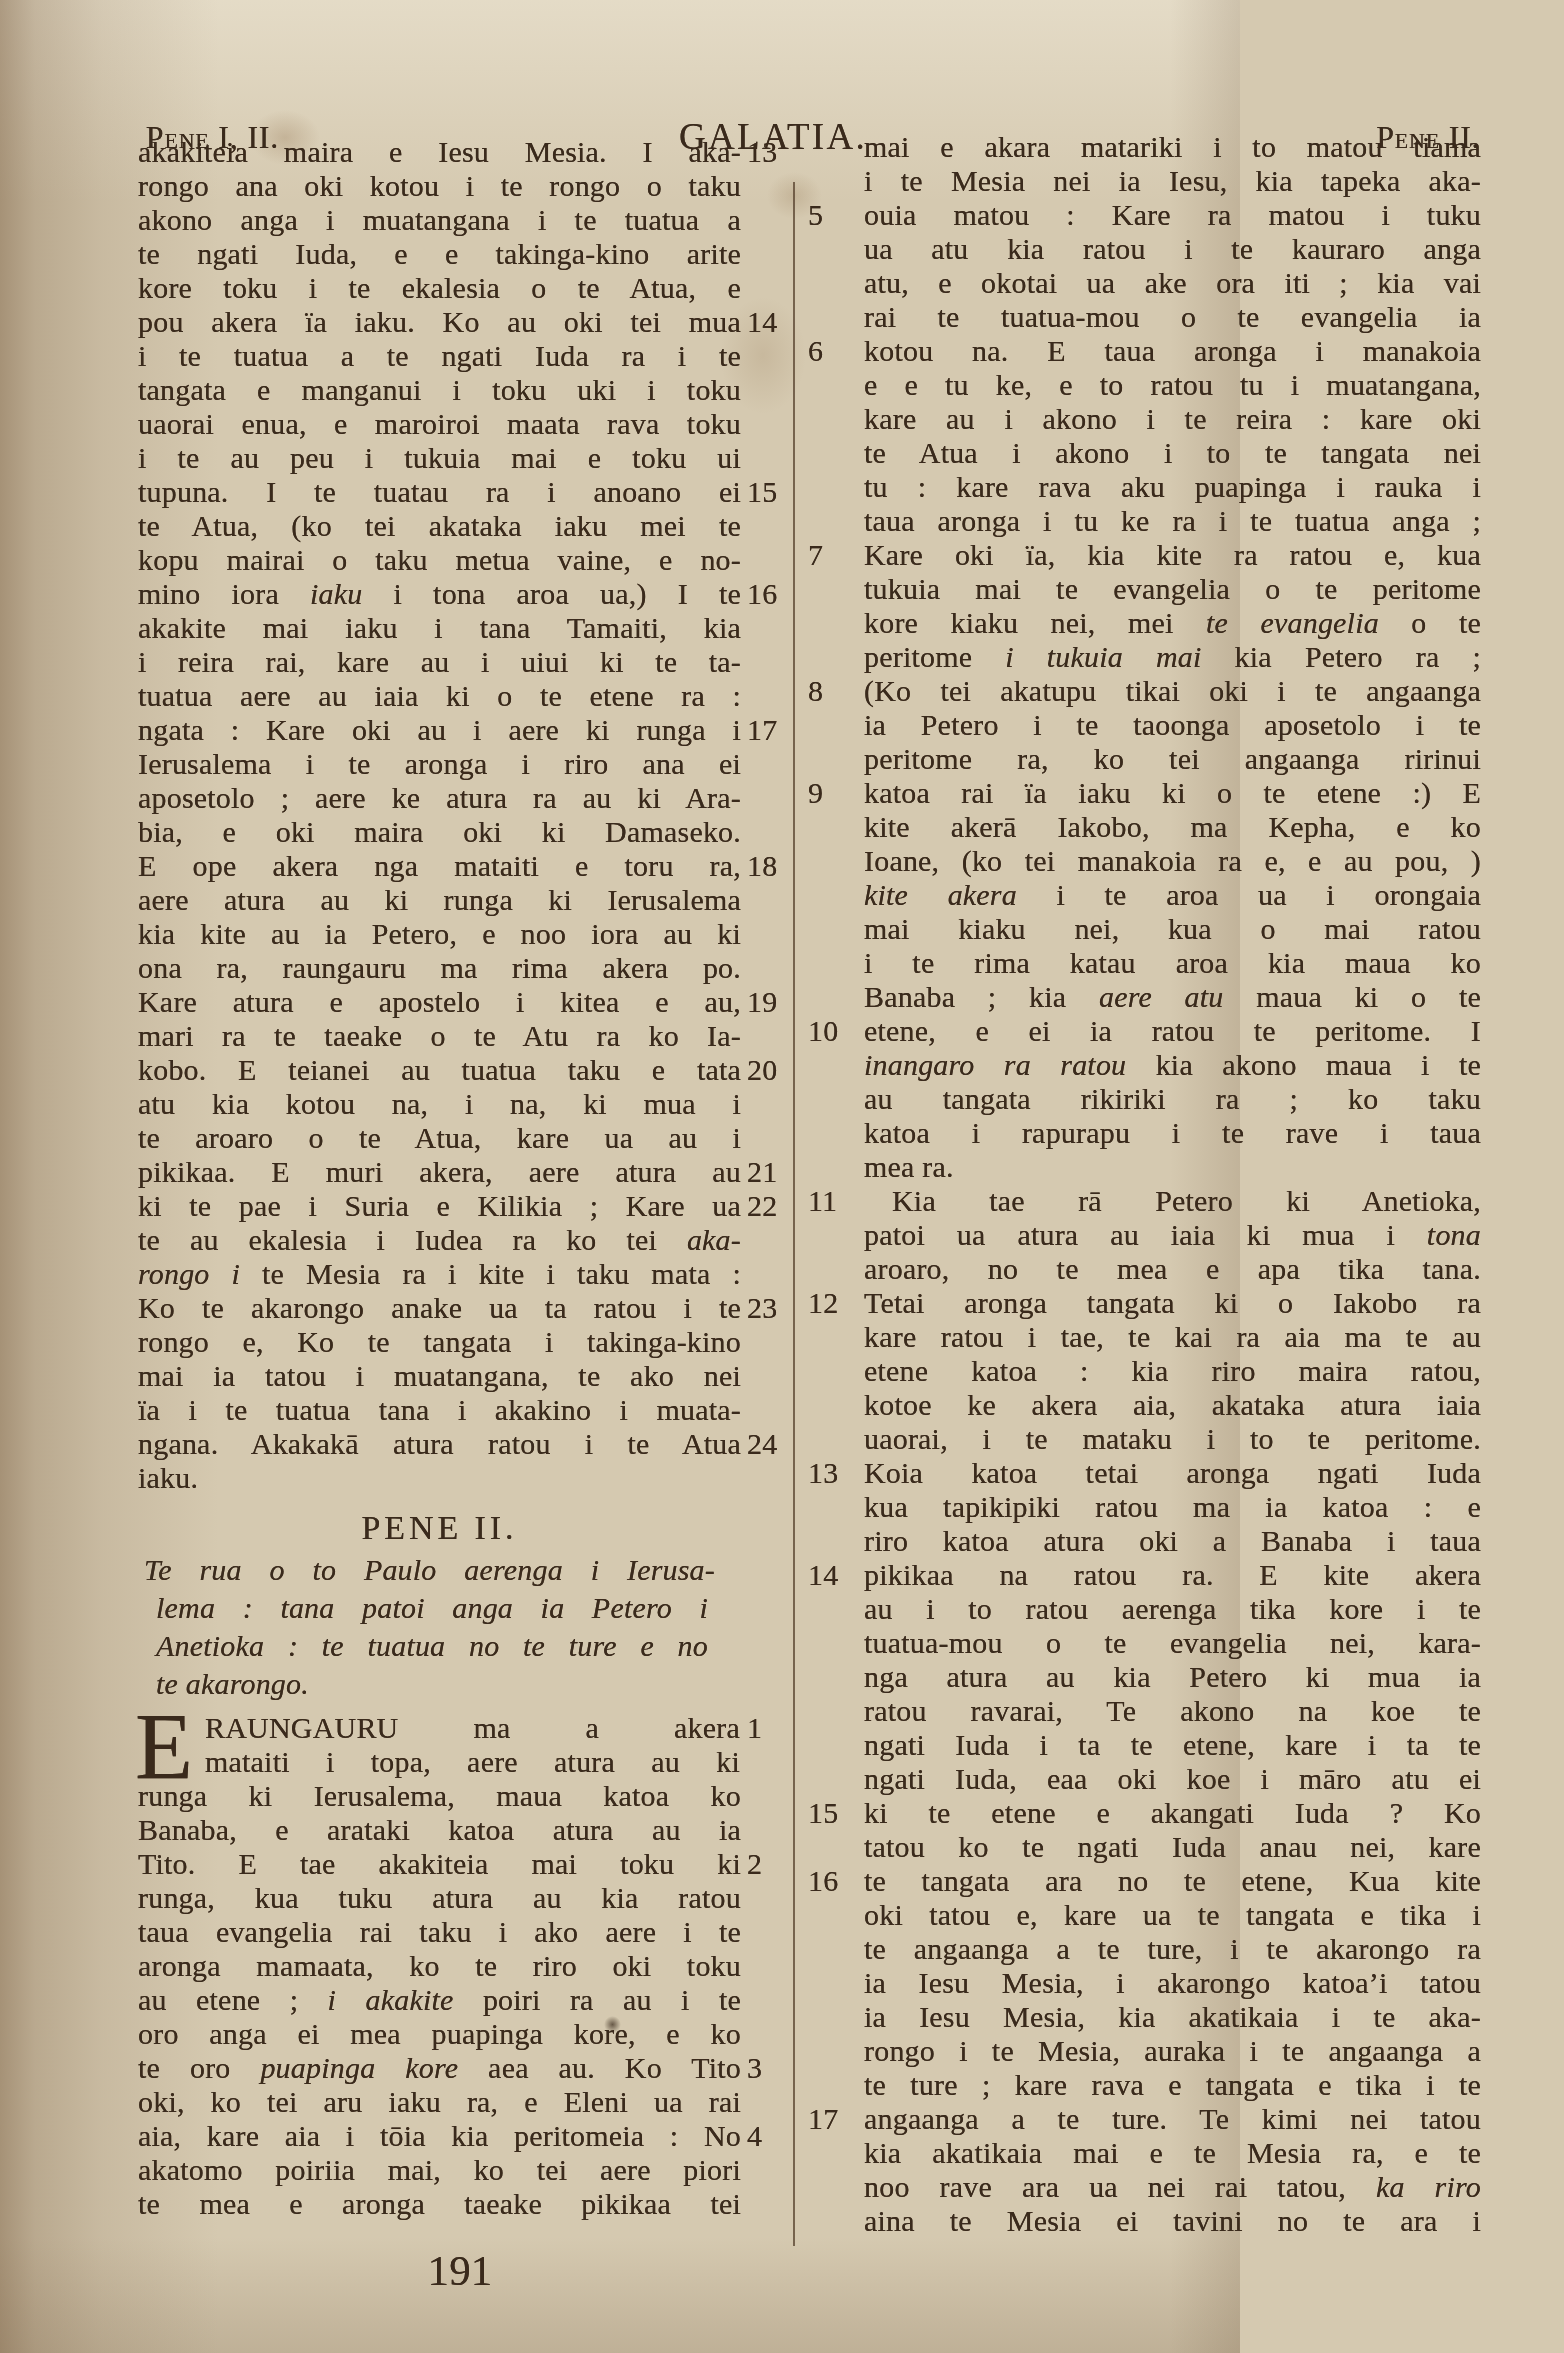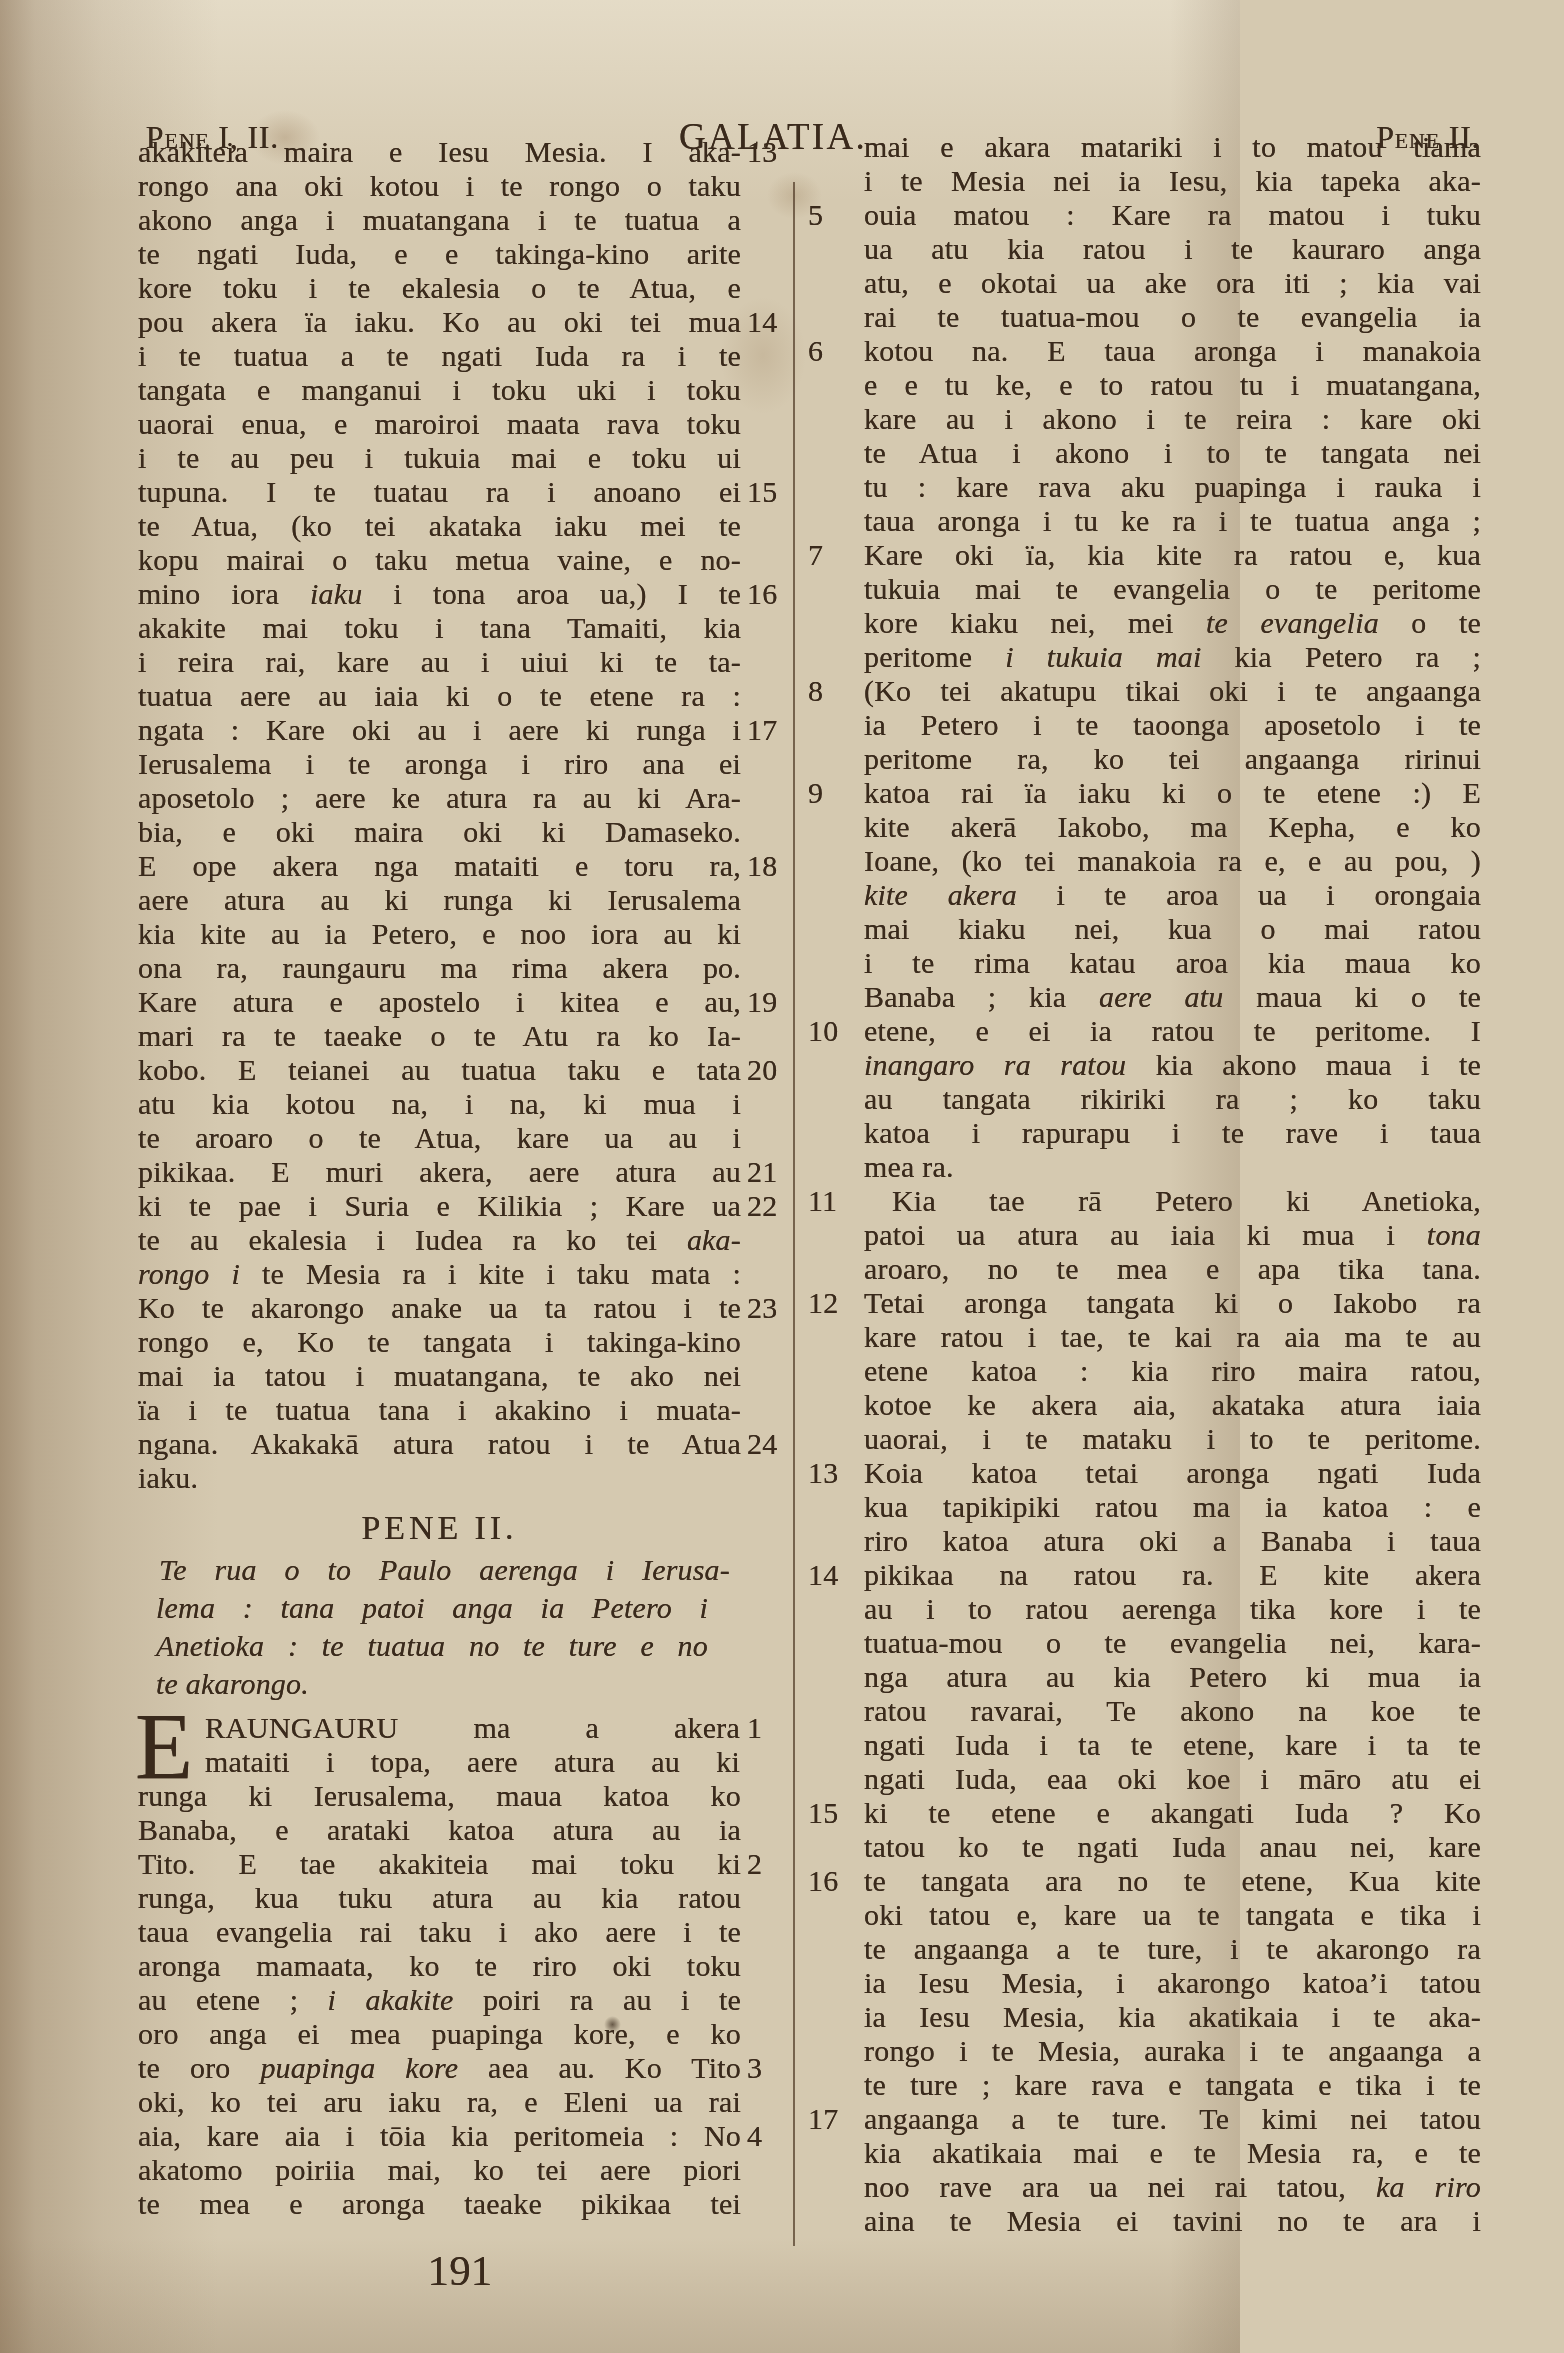--- a/index.html
+++ b/index.html
@@ -41,21 +41,21 @@
   .line .t{display:block;width:603px;text-align:justify;text-align-last:justify;}
   .colR .line .t{margin-left:56px;width:617px;}
   .line.l .t{text-align-last:left;}
   .line .v{position:absolute;top:0;line-height:inherit;}
   .colL .line .v{left:609px;width:39px;text-align:left;}
   .colR .line .v{left:0;width:52px;text-align:left;}
   .line.ind .t{margin-left:67px;width:535px;}
   .line.pind .t{text-indent:28px;}
   .line.sum{height:38px;line-height:38px;font-size:30px;}
   .line.sum .t{font-style:italic;margin-left:18px;width:552px;}
-  .line.sum1 .t{margin-left:21px;width:571px;}
+  .line.sum1 .t{margin-left:6px;width:571px;}
 
   .chap{margin-top:12.5px;height:39px;line-height:39px;width:603px;text-align:center;font-size:34px;letter-spacing:3.9px;}
   .summaryBlock{margin-top:4.7px;}
   .blockB{position:relative;margin-top:7.8px;}
   .dropcap{position:absolute;left:-3.1px;top:3.1px;font-size:95px;line-height:67px;}
 
   .pageno{position:absolute;left:460px;top:2254px;transform:translateX(-50%);font-size:43px;line-height:34px;}
 
   
   .stain{position:absolute;pointer-events:none;}
@@ -123,21 +123,21 @@
           <span class="t"><span>te Atua, (ko tei akataka iaku mei te</span></span>
         </div>
         <div class="line">
           <span class="t"><span>kopu mairai o taku metua vaine, e no-</span></span>
         </div>
         <div class="line">
           <span class="t"><span>mino iora </span><i>iaku</i><span> i tona aroa ua,) I te</span></span>
           <span class="v">16</span>
         </div>
         <div class="line">
-          <span class="t"><span>akakite mai toku i tana Tamaiti, kia</span></span>
+          <span class="t"><span>akakite mai iaku i tana Tamaiti, kia</span></span>
         </div>
         <div class="line">
           <span class="t"><span>i reira rai, kare au i uiui ki te ta-</span></span>
         </div>
         <div class="line">
           <span class="t"><span>tuatua aere au iaia ki o te etene ra :</span></span>
         </div>
         <div class="line">
           <span class="t"><span>ngata : Kare oki au i aere ki runga i</span></span>
           <span class="v">17</span>

